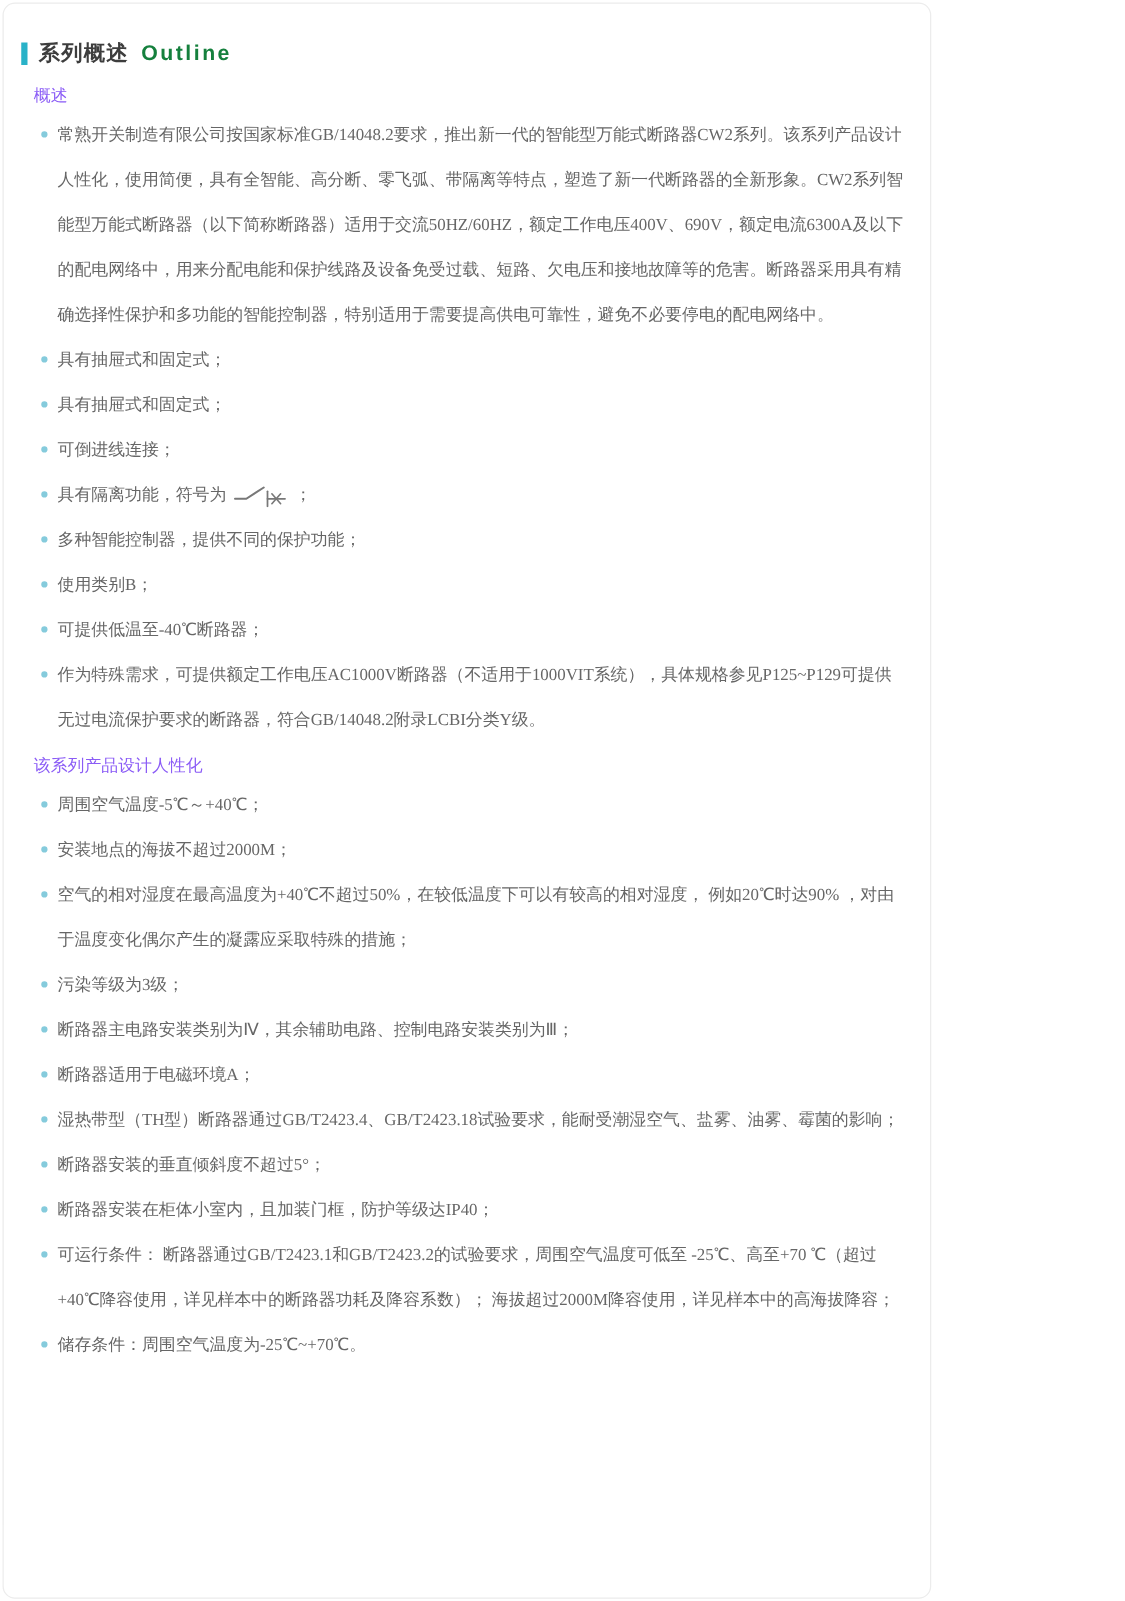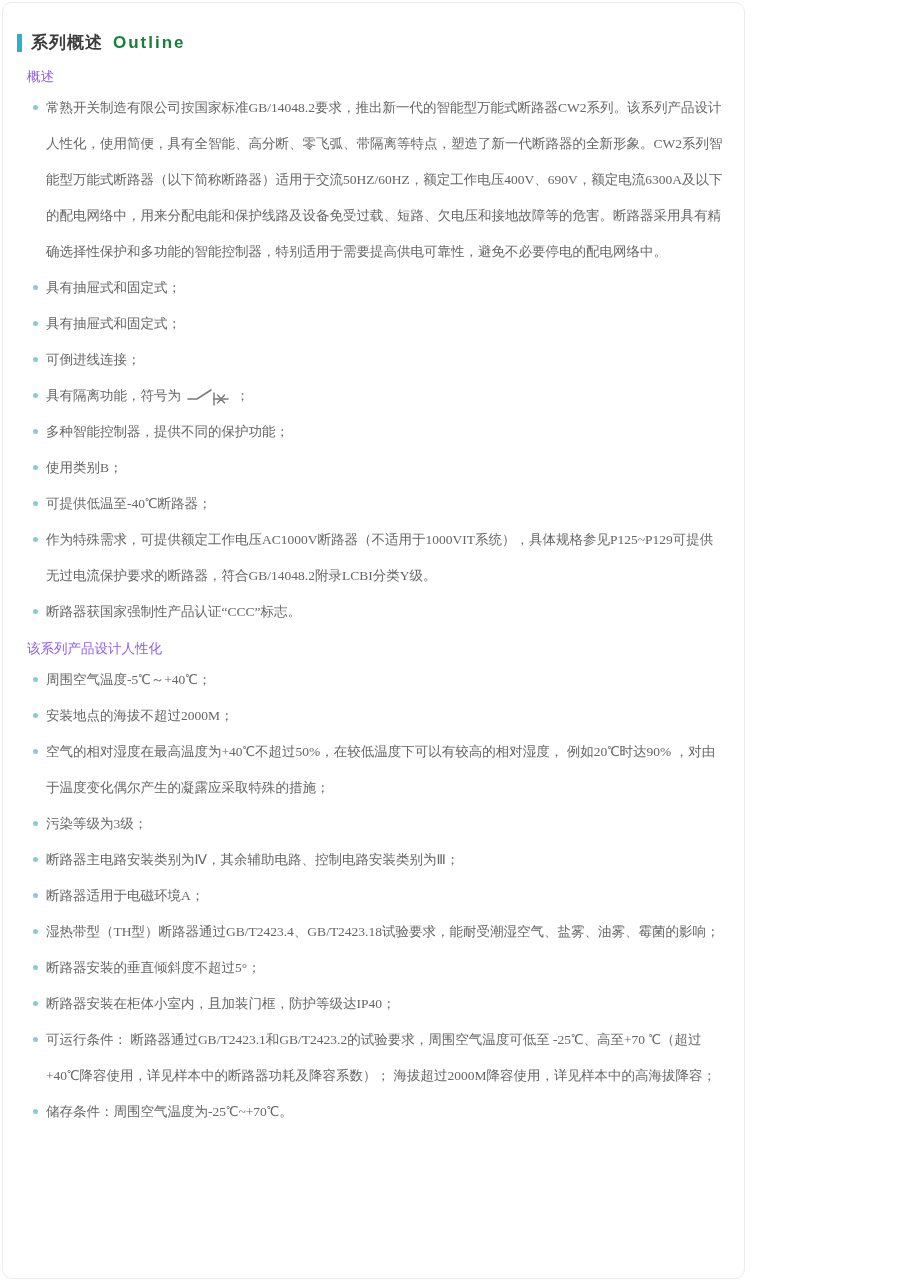--- a/index.html
+++ b/index.html
@@ -103,21 +103,20 @@
       <li class="bullet-item"><span class="dot"></span><span>具有隔离功能，符号为 <svg width="42" height="22" viewBox="0 0 42 22" aria-hidden="true">
     <path d="M1 15 H10 L24 6" fill="none" stroke="#787878" stroke-width="1.6" stroke-linecap="round"></path>
     <path d="M27 9 V21" fill="none" stroke="#787878" stroke-width="1.4" stroke-linecap="round"></path>
     <path d="M27 15 H41" fill="none" stroke="#787878" stroke-width="1.4" stroke-linecap="round"></path>
     <path d="M30.5 11 L37.5 19 M30.5 19 L37.5 11" fill="none" stroke="#787878" stroke-width="1.3" stroke-linecap="round"></path>
   </svg> ；</span></li>
       <li class="bullet-item"><span class="dot"></span><span>多种智能控制器，提供不同的保护功能；</span></li>
       <li class="bullet-item"><span class="dot"></span><span>使用类别B；</span></li>
       <li class="bullet-item"><span class="dot"></span><span>可提供低温至-40℃断路器；</span></li>
       <li class="bullet-item"><span class="dot"></span><span>作为特殊需求，可提供额定工作电压AC1000V断路器（不适用于1000VIT系统），具体规格参见P125~P129可提供无过电流保护要求的断路器，符合GB/14048.2附录LCBI分类Y级。</span></li>
-      <li class="bullet-item"><span class="dot"></span><span>断路器获国家强制性产品认证“CCC”标志。</span></li>
     </ul>
 
   <h3 class="sub-heading">该系列产品设计人性化</h3>
   <ul class="bullets">
       <li class="bullet-item"><span class="dot"></span><span>周围空气温度-5℃～+40℃；</span></li>
       <li class="bullet-item"><span class="dot"></span><span>安装地点的海拔不超过2000M；</span></li>
       <li class="bullet-item"><span class="dot"></span><span>空气的相对湿度在最高温度为+40℃不超过50%，在较低温度下可以有较高的相对湿度， 例如20℃时达90% ，对由于温度变化偶尔产生的凝露应采取特殊的措施；</span></li>
       <li class="bullet-item"><span class="dot"></span><span>污染等级为3级；</span></li>
       <li class="bullet-item"><span class="dot"></span><span>断路器主电路安装类别为Ⅳ，其余辅助电路、控制电路安装类别为Ⅲ；</span></li>
       <li class="bullet-item"><span class="dot"></span><span>断路器适用于电磁环境A；</span></li>

